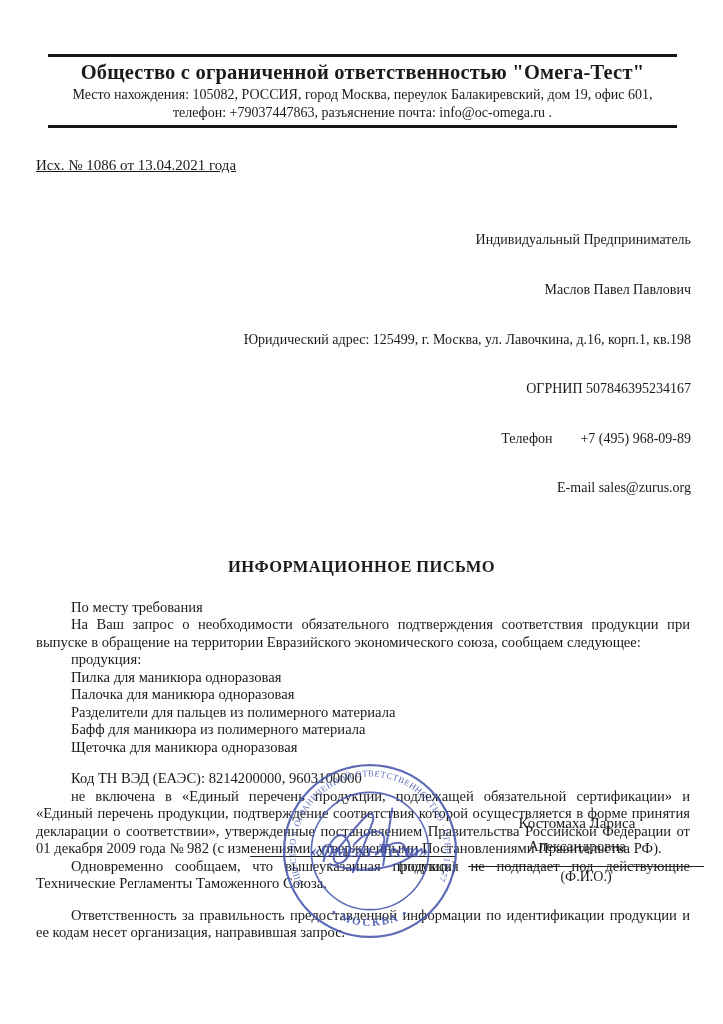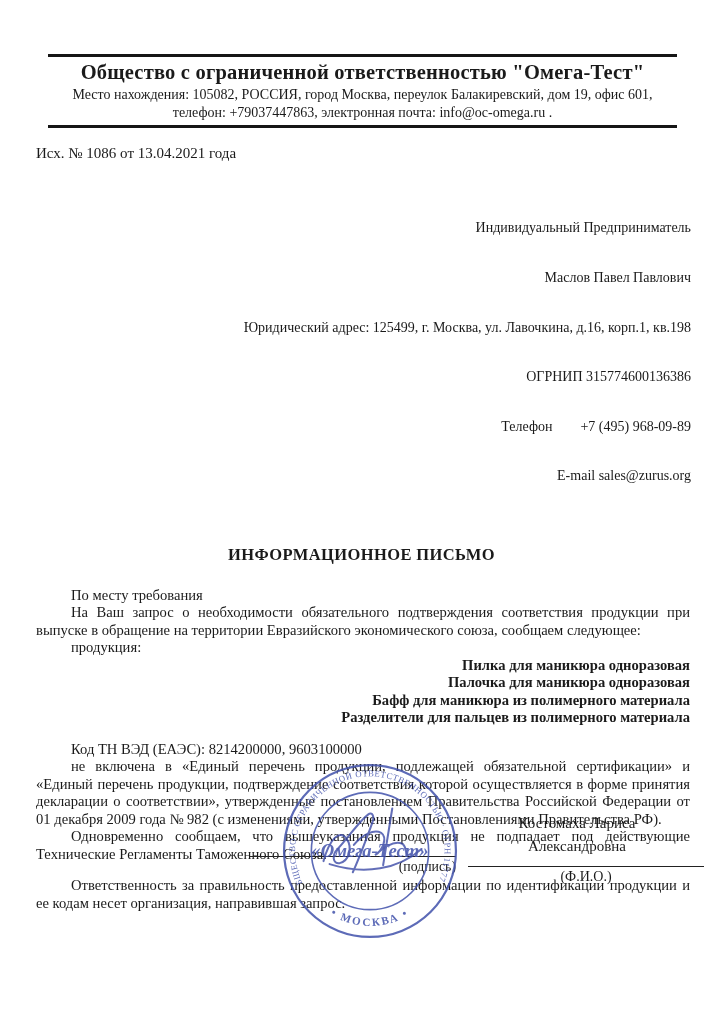--- a/index.html
+++ b/index.html
@@ -31,22 +31,23 @@
     font-weight:bold;
     letter-spacing:.2px;
     line-height:1.3;
   }
   .letterhead .sub{
     font-size:14px;
     line-height:1.28;
   }
   
   .ref-line{
-    margin:17px 0 0 36px;
+    margin:29px 0 0 36px;
     font-size:15px;
+    text-decoration:underline;
   }
   
   .recipient{
     margin:25px 32px 0 0;
     text-align:right;
     font-size:14px;
     line-height:1.18;
     white-space:pre-wrap;
   }
   
@@ -60,21 +61,21 @@
   
   .letter-body{
     margin:22px 33px 0 36px;
     font-size:14.6px;
     line-height:1.2;
     text-align:justify;
   }
   .letter-body p{margin:0;}
   .ind{text-indent:35px;}
   .plain{text-align:left;}
-  .product{padding-left:35px;text-align:right;font-weight:bold;}
+  .product{padding-left:35px;text-align:left;}
   .spacer{height:14px;}
   
   .sig-left{
     position:absolute;left:48px;top:814px;
     font-size:15px;line-height:1.55;
   }
   .sig-line-center{
     position:absolute;left:250px;top:856px;width:206px;
     border-top:1.5px solid #222;
   }
@@ -102,44 +103,45 @@
   .stamp text{font-family:"Liberation Serif","DejaVu Serif",serif;}
 </style>
 </head>
 <body>
 
 <div class="page">
 
   <div class="letterhead">
     <h1 class="company-name">Общество с ограниченной ответственностью "Омега-Тест"</h1>
     <div class="sub">Место нахождения: 105082, РОССИЯ, город Москва, переулок Балакиревский, дом 19, офис 601,</div>
-    <div class="sub">телефон: +79037447863, электронная почта: info@oc-omega.ru .</div>
+    <div class="sub">телефон: +79037447863, разъяснение почта: info@oc-omega.ru .</div>
   </div>
 
   <div class="ref-line">Исх. № 1086 от 13.04.2021 года</div>
 
   <div class="recipient">
     <div>Индивидуальный Предприниматель</div>
     <div>Маслов Павел Павлович</div>
     <div>Юридический адрес: 125499, г. Москва, ул. Лавочкина, д.16, корп.1, кв.198</div>
-    <div>ОГРНИП 315774600136386</div>
+    <div>ОГРНИП 507846395234167</div>
     <div>Телефон        +7 (495) 968-09-89</div>
     <div>E-mail sales@zurus.org</div>
   </div>
 
   <div class="letter-title">ИНФОРМАЦИОННОЕ ПИСЬМО</div>
 
   <div class="letter-body">
     <p class="ind plain">По месту требования</p>
     <p class="ind">На Ваш запрос о необходимости обязательного подтверждения соответствия продукции при выпуске в обращение на территории Евразийского экономического союза, сообщаем следующее:</p>
     <p class="ind plain">продукция:</p>
     <p class="product">Пилка для маникюра одноразовая</p>
     <p class="product">Палочка для маникюра одноразовая</p>
+    <p class="product">Разделители для пальцев из полимерного материала</p>
     <p class="product">Бафф для маникюра из полимерного материала</p>
-    <p class="product">Разделители для пальцев из полимерного материала</p>
+    <p class="product">Щеточка для маникюра одноразовая</p>
     <div class="spacer"></div>
     <p class="ind plain">Код ТН ВЭД (ЕАЭС): 8214200000, 9603100000</p>
     <p class="ind">не включена в «Единый перечень продукции, подлежащей обязательной сертификации» и «Единый перечень продукции, подтверждение соответствия которой осуществляется в форме принятия декларации о соответствии», утвержденные постановлением Правительства Российской Федерации от 01 декабря 2009 года № 982 (с изменениями, утвержденными Постановлениями Правительства РФ).</p>
     <p class="ind">Одновременно сообщаем, что вышеуказанная продукция не подпадает под действующие Технические Регламенты Таможенного Союза.</p>
     <div class="spacer"></div>
     <p class="ind">Ответственность за правильность предоставленной информации по идентификации продукции и ее кодам несет организация, направившая запрос.</p>
   </div>
 
 
   <div class="sig-line-center"></div>

